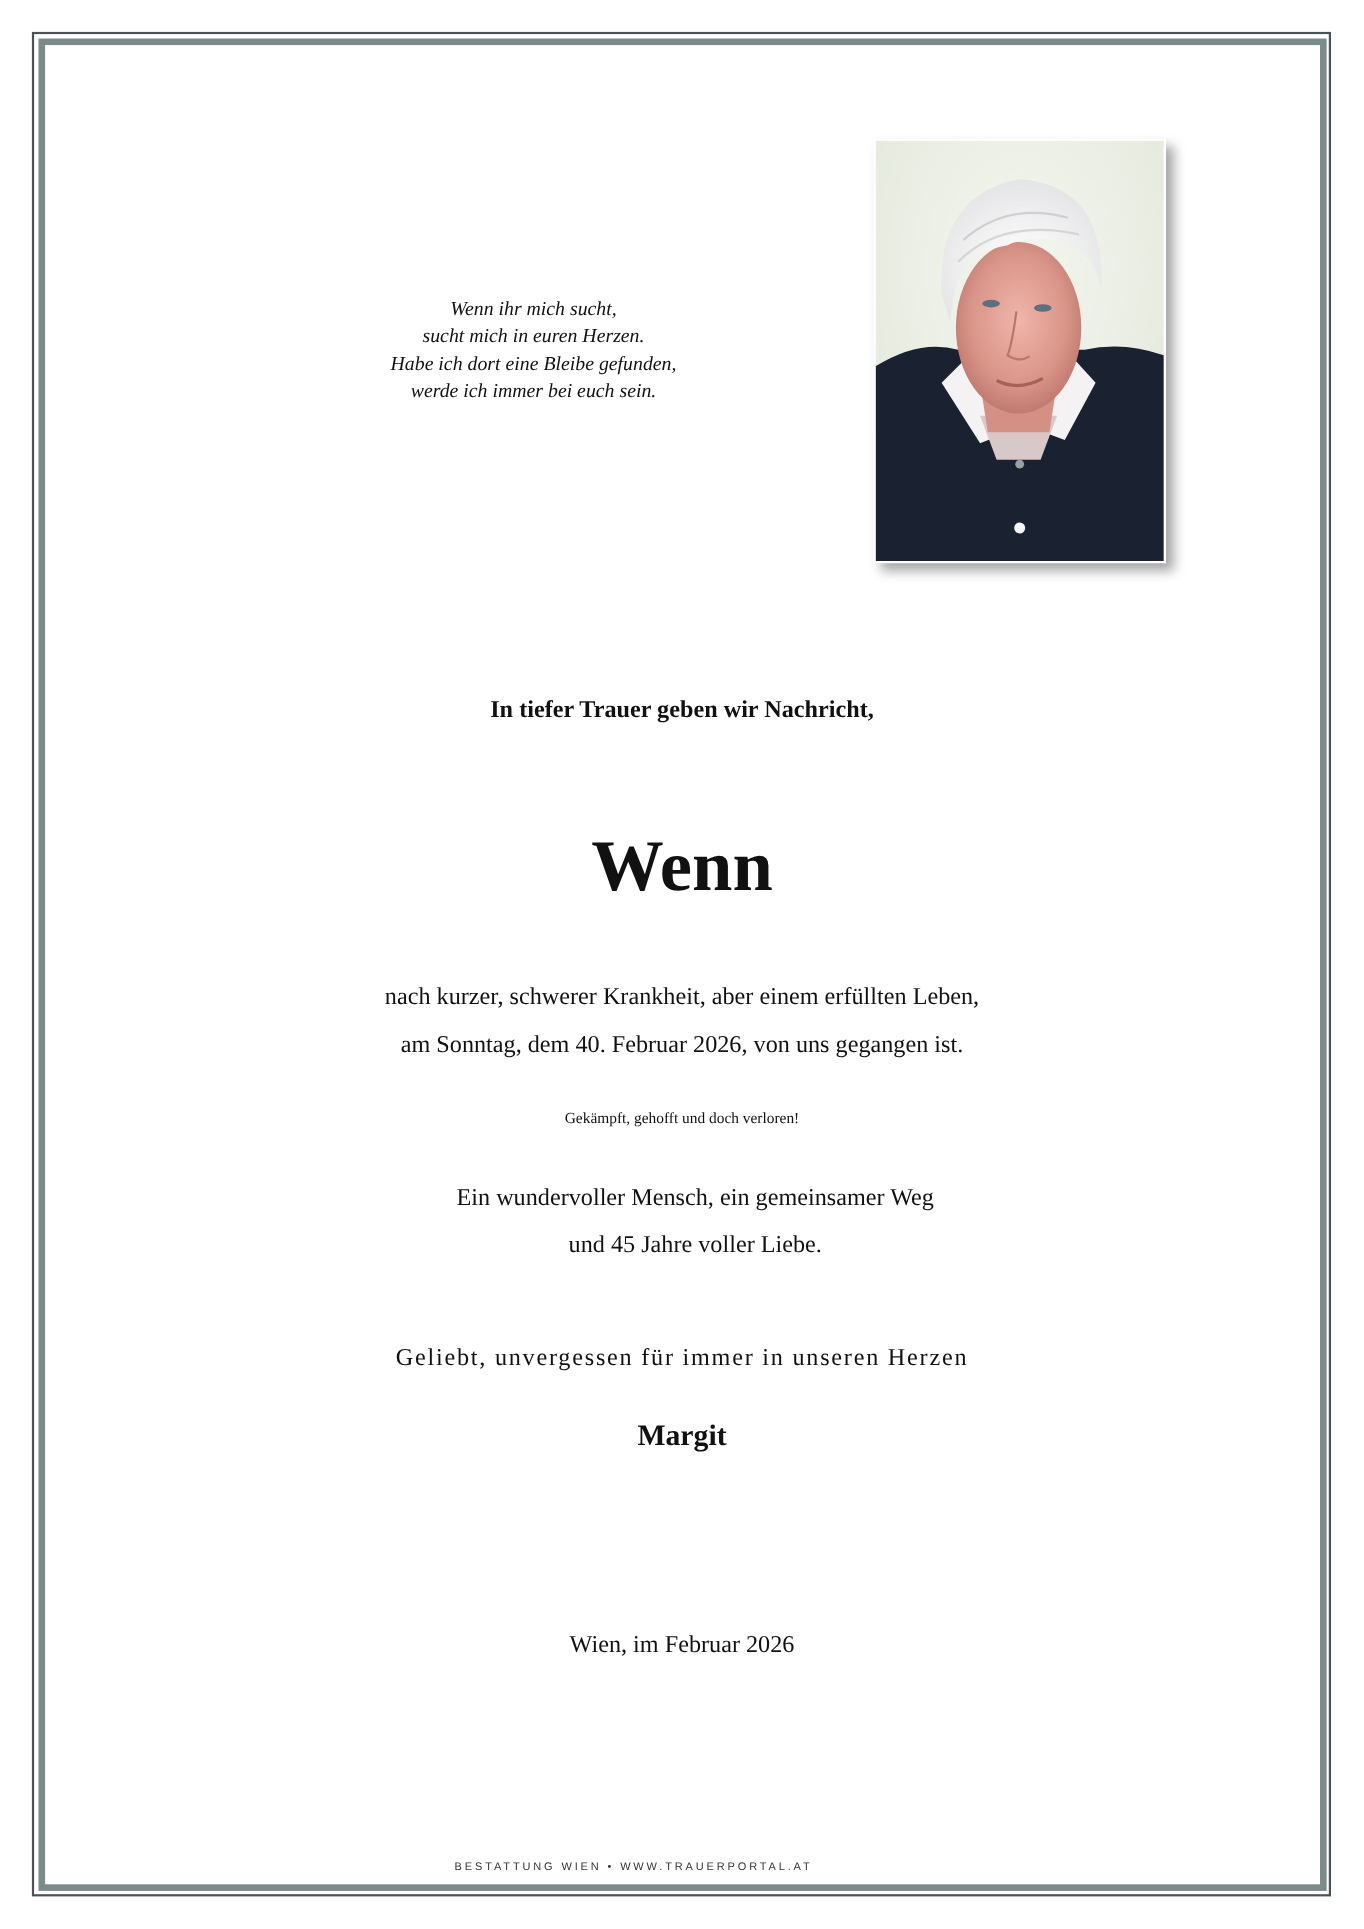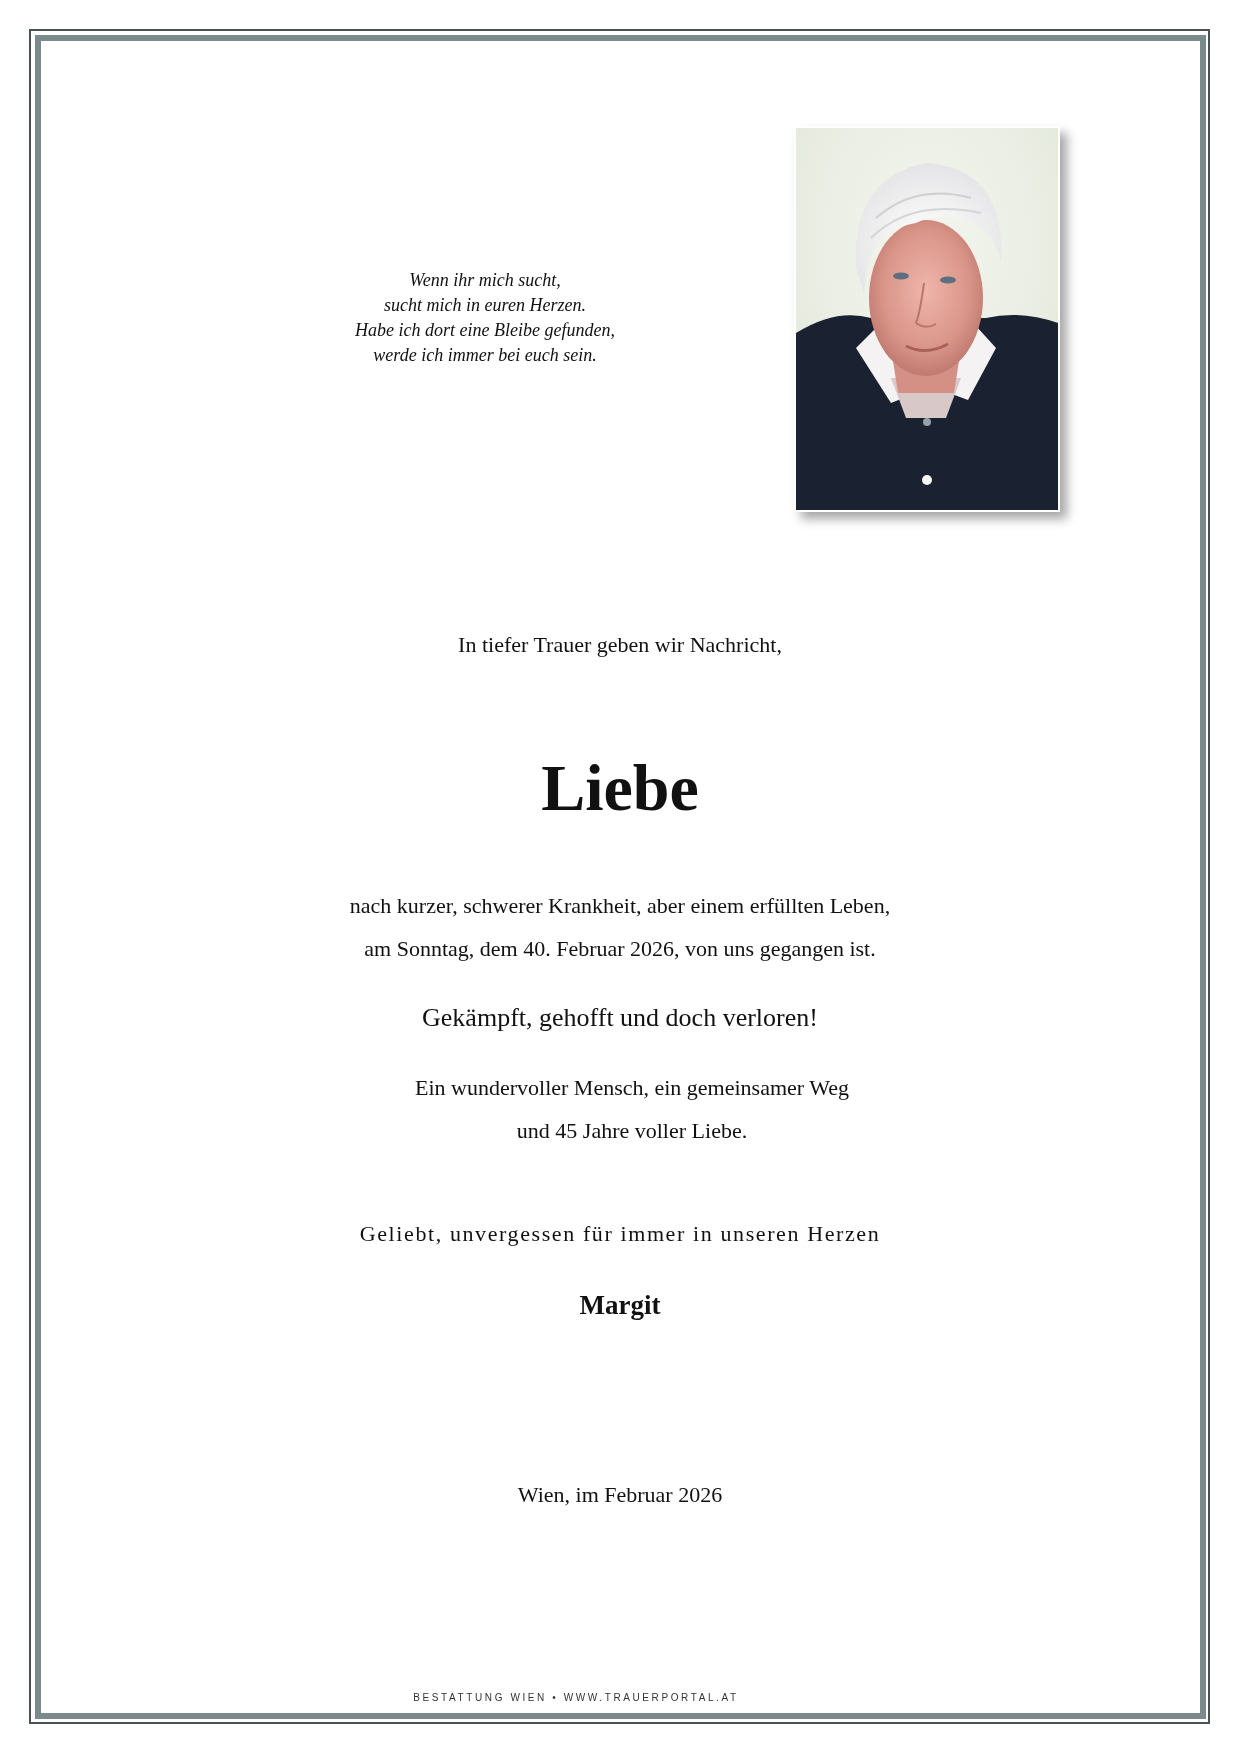--- a/index.html
+++ b/index.html
@@ -17,24 +17,24 @@
       position: absolute; left: 285px; top: 268px; width: 400px;
       text-align: center; font-size: 18px; line-height: 25px; font-style: italic;
     }
     .photo-wrap {
       position: absolute; left: 794px; top: 126px; width: 266px; height: 386px;
       background: #fff; padding: 2px; box-sizing: border-box;
       box-shadow: 7px 7px 10px rgba(0,0,0,0.35);
     }
     .photo { width: 100%; height: 100%; display: block; }
     .centered { position: absolute; left: 0; width: 1240px; text-align: center; }
-    .intro { top: 628px; font-size: 22px; line-height: 34px; }
+    .intro { top: 628px; font-size: 22px; line-height: 34px; font-weight: bold; }
     .name { top: 748px; font-size: 66px; font-weight: bold; line-height: 80px; }
     .body-text { top: 884px; font-size: 22px; line-height: 43px; }
-    .motto { top: 1001px; font-size: 26px; line-height: 34px; }
+    .motto { top: 1001px; font-size: 14px; line-height: 34px; }
     .tribute { top: 1066px; font-size: 22px; line-height: 43px; margin-left: 12px; }
     .loved { top: 1219px; font-size: 22px; line-height: 30px; letter-spacing: 1.6px; }
     .mourner { top: 1288px; font-size: 27px; font-weight: bold; line-height: 34px; }
     .place-date { top: 1480px; font-size: 22px; line-height: 30px; }
     .footer {
       position: absolute; left: 0; top: 1692px; width: 1152px; text-align: center;
       font-family: "Liberation Sans", "DejaVu Sans", sans-serif;
       font-size: 10px; letter-spacing: 2.6px; color: #333;
     }
     .line { display: block; }
@@ -93,21 +93,21 @@
 
     <circle cx="131" cy="294" r="4" fill="#9aa0a8"></circle>
     <circle cx="131" cy="352" r="5" fill="#f6f6f6"></circle>
   </svg>
 </div>
 
 <div class="centered intro serif">
   <span class="line">In tiefer Trauer geben wir Nachricht,</span>
 </div>
 
-<div class="centered name serif">Liebe</div>
+<div class="centered name serif">Wenn</div>
 
 <div class="centered body-text serif">
   <span class="line">nach kurzer, schwerer Krankheit, aber einem erfüllten Leben,</span>
   <span class="line">am Sonntag, dem 40. Februar 2026, von uns gegangen ist.</span>
 </div>
 
 <div class="centered motto serif">Gekämpft, gehofft und doch verloren!</div>
 
 <div class="centered tribute serif">
   <span class="line">Ein wundervoller Mensch, ein gemeinsamer Weg</span>

